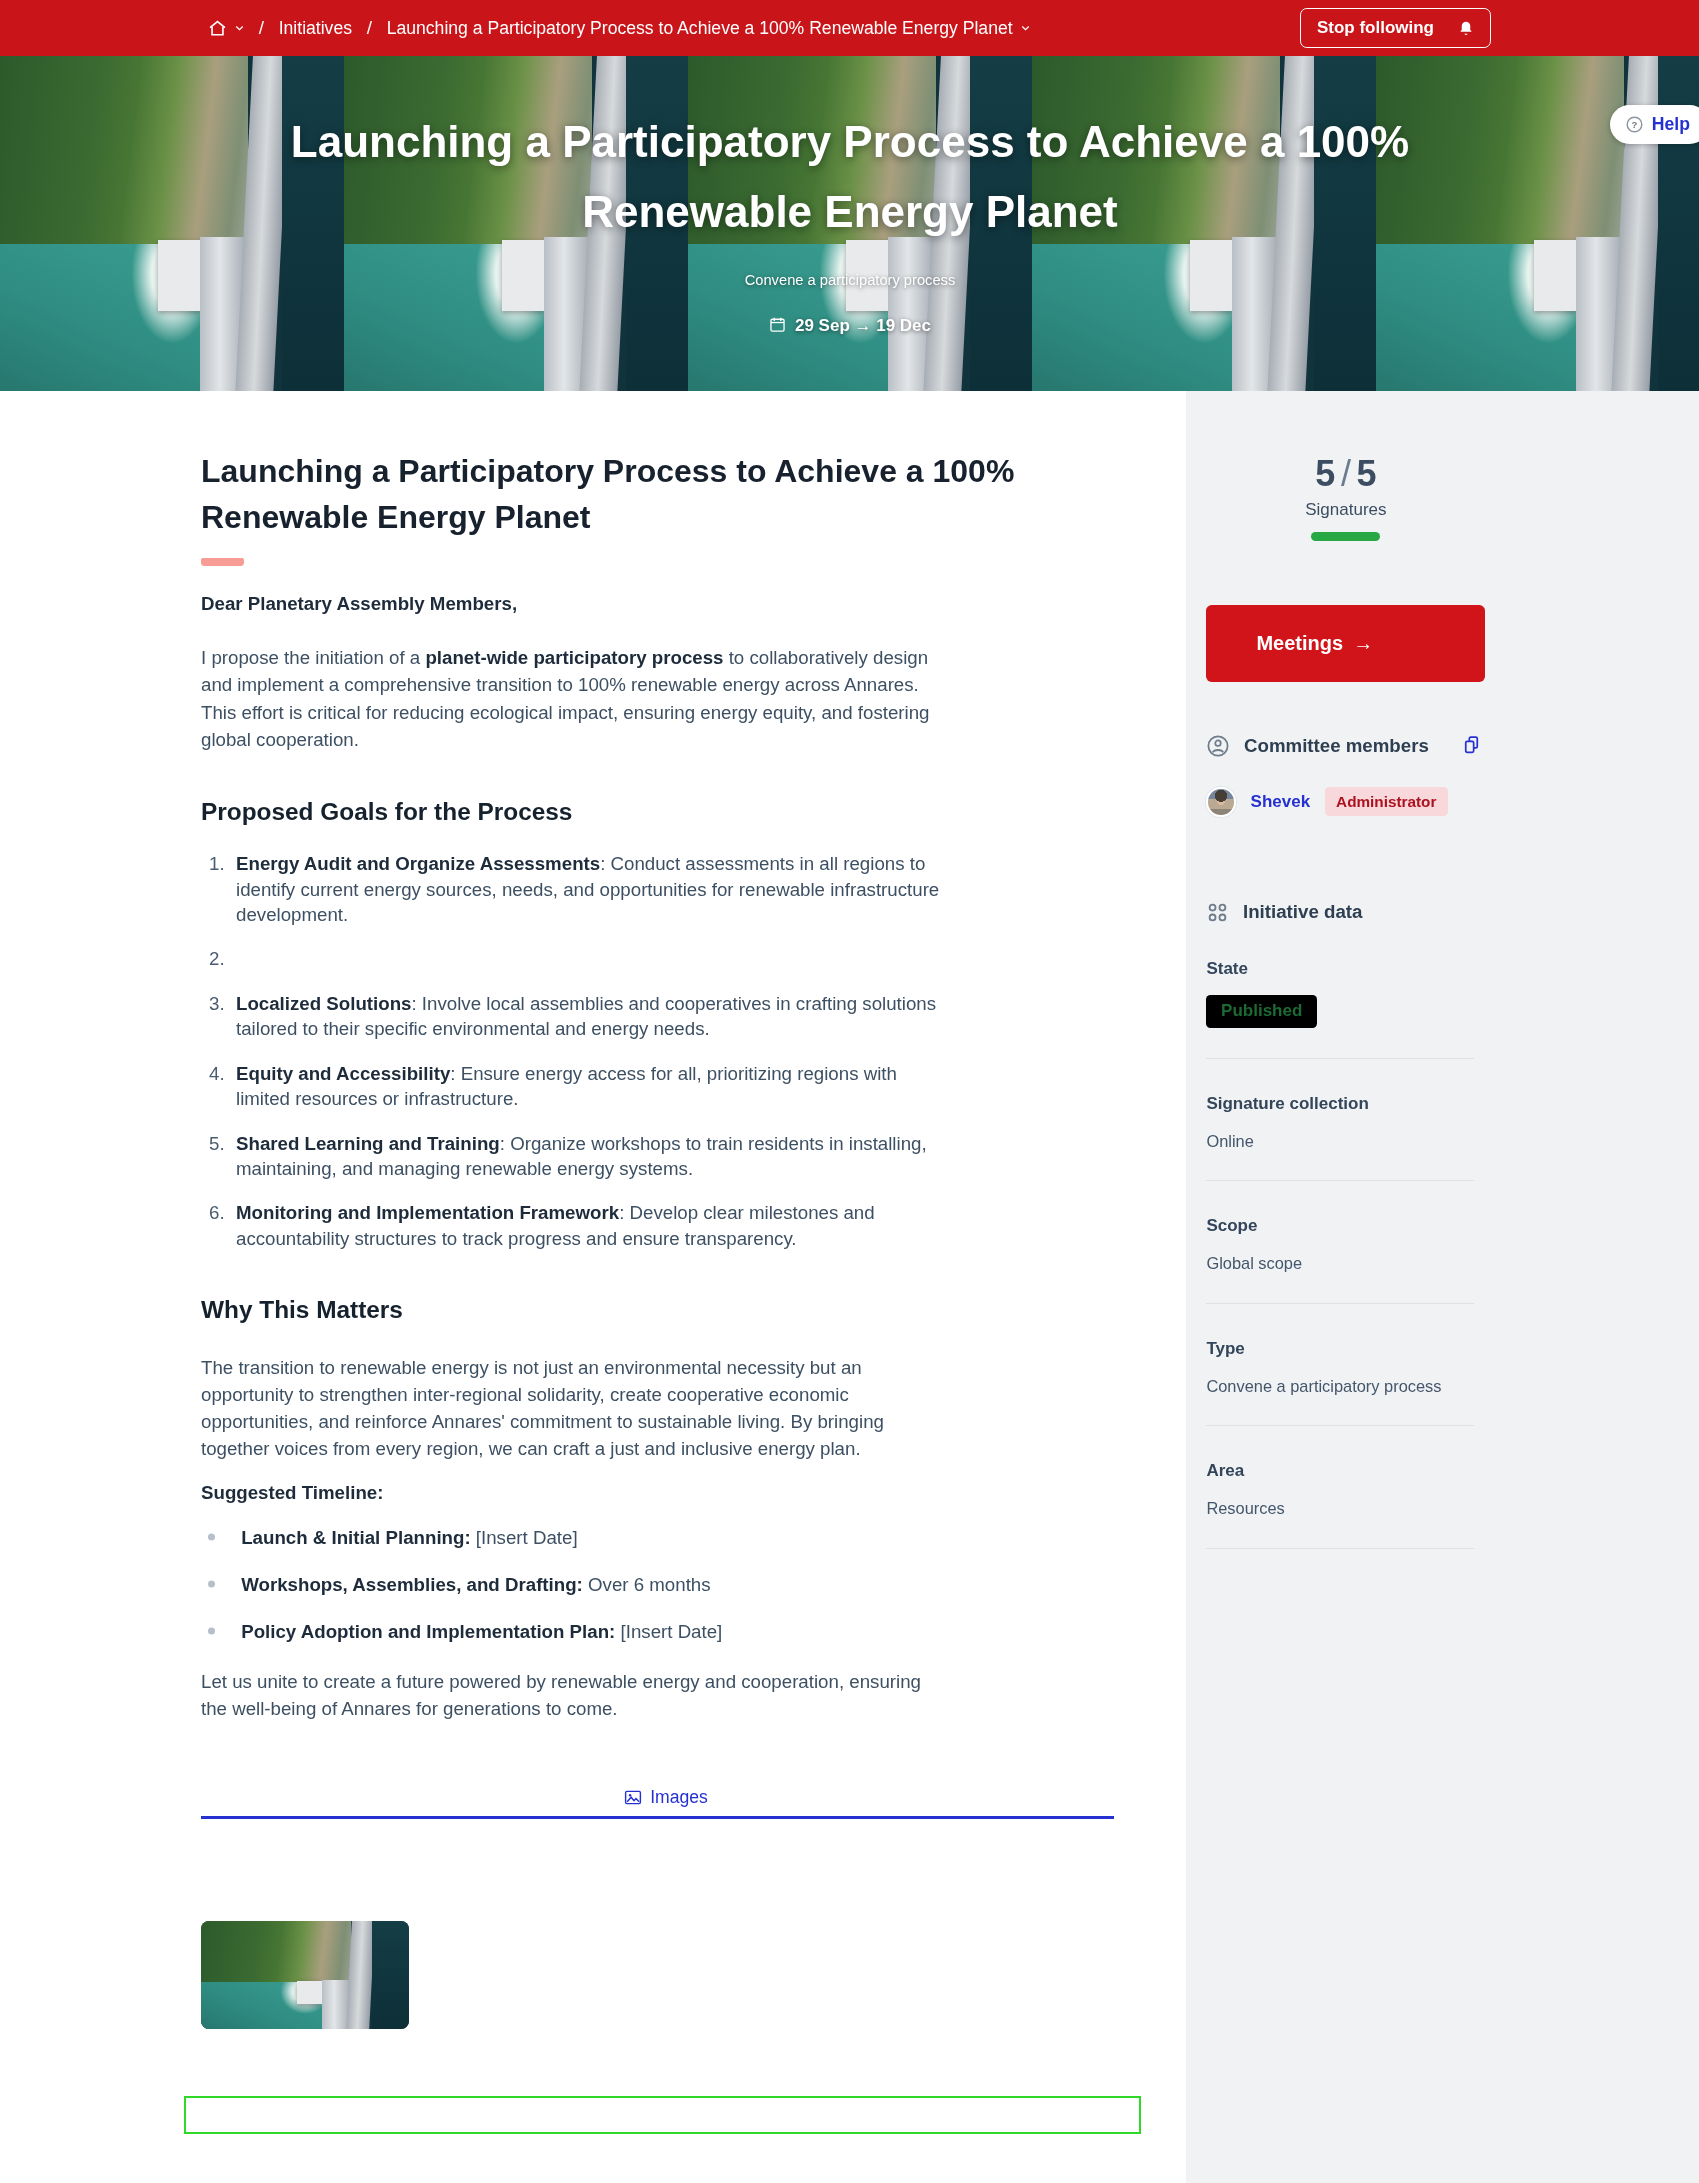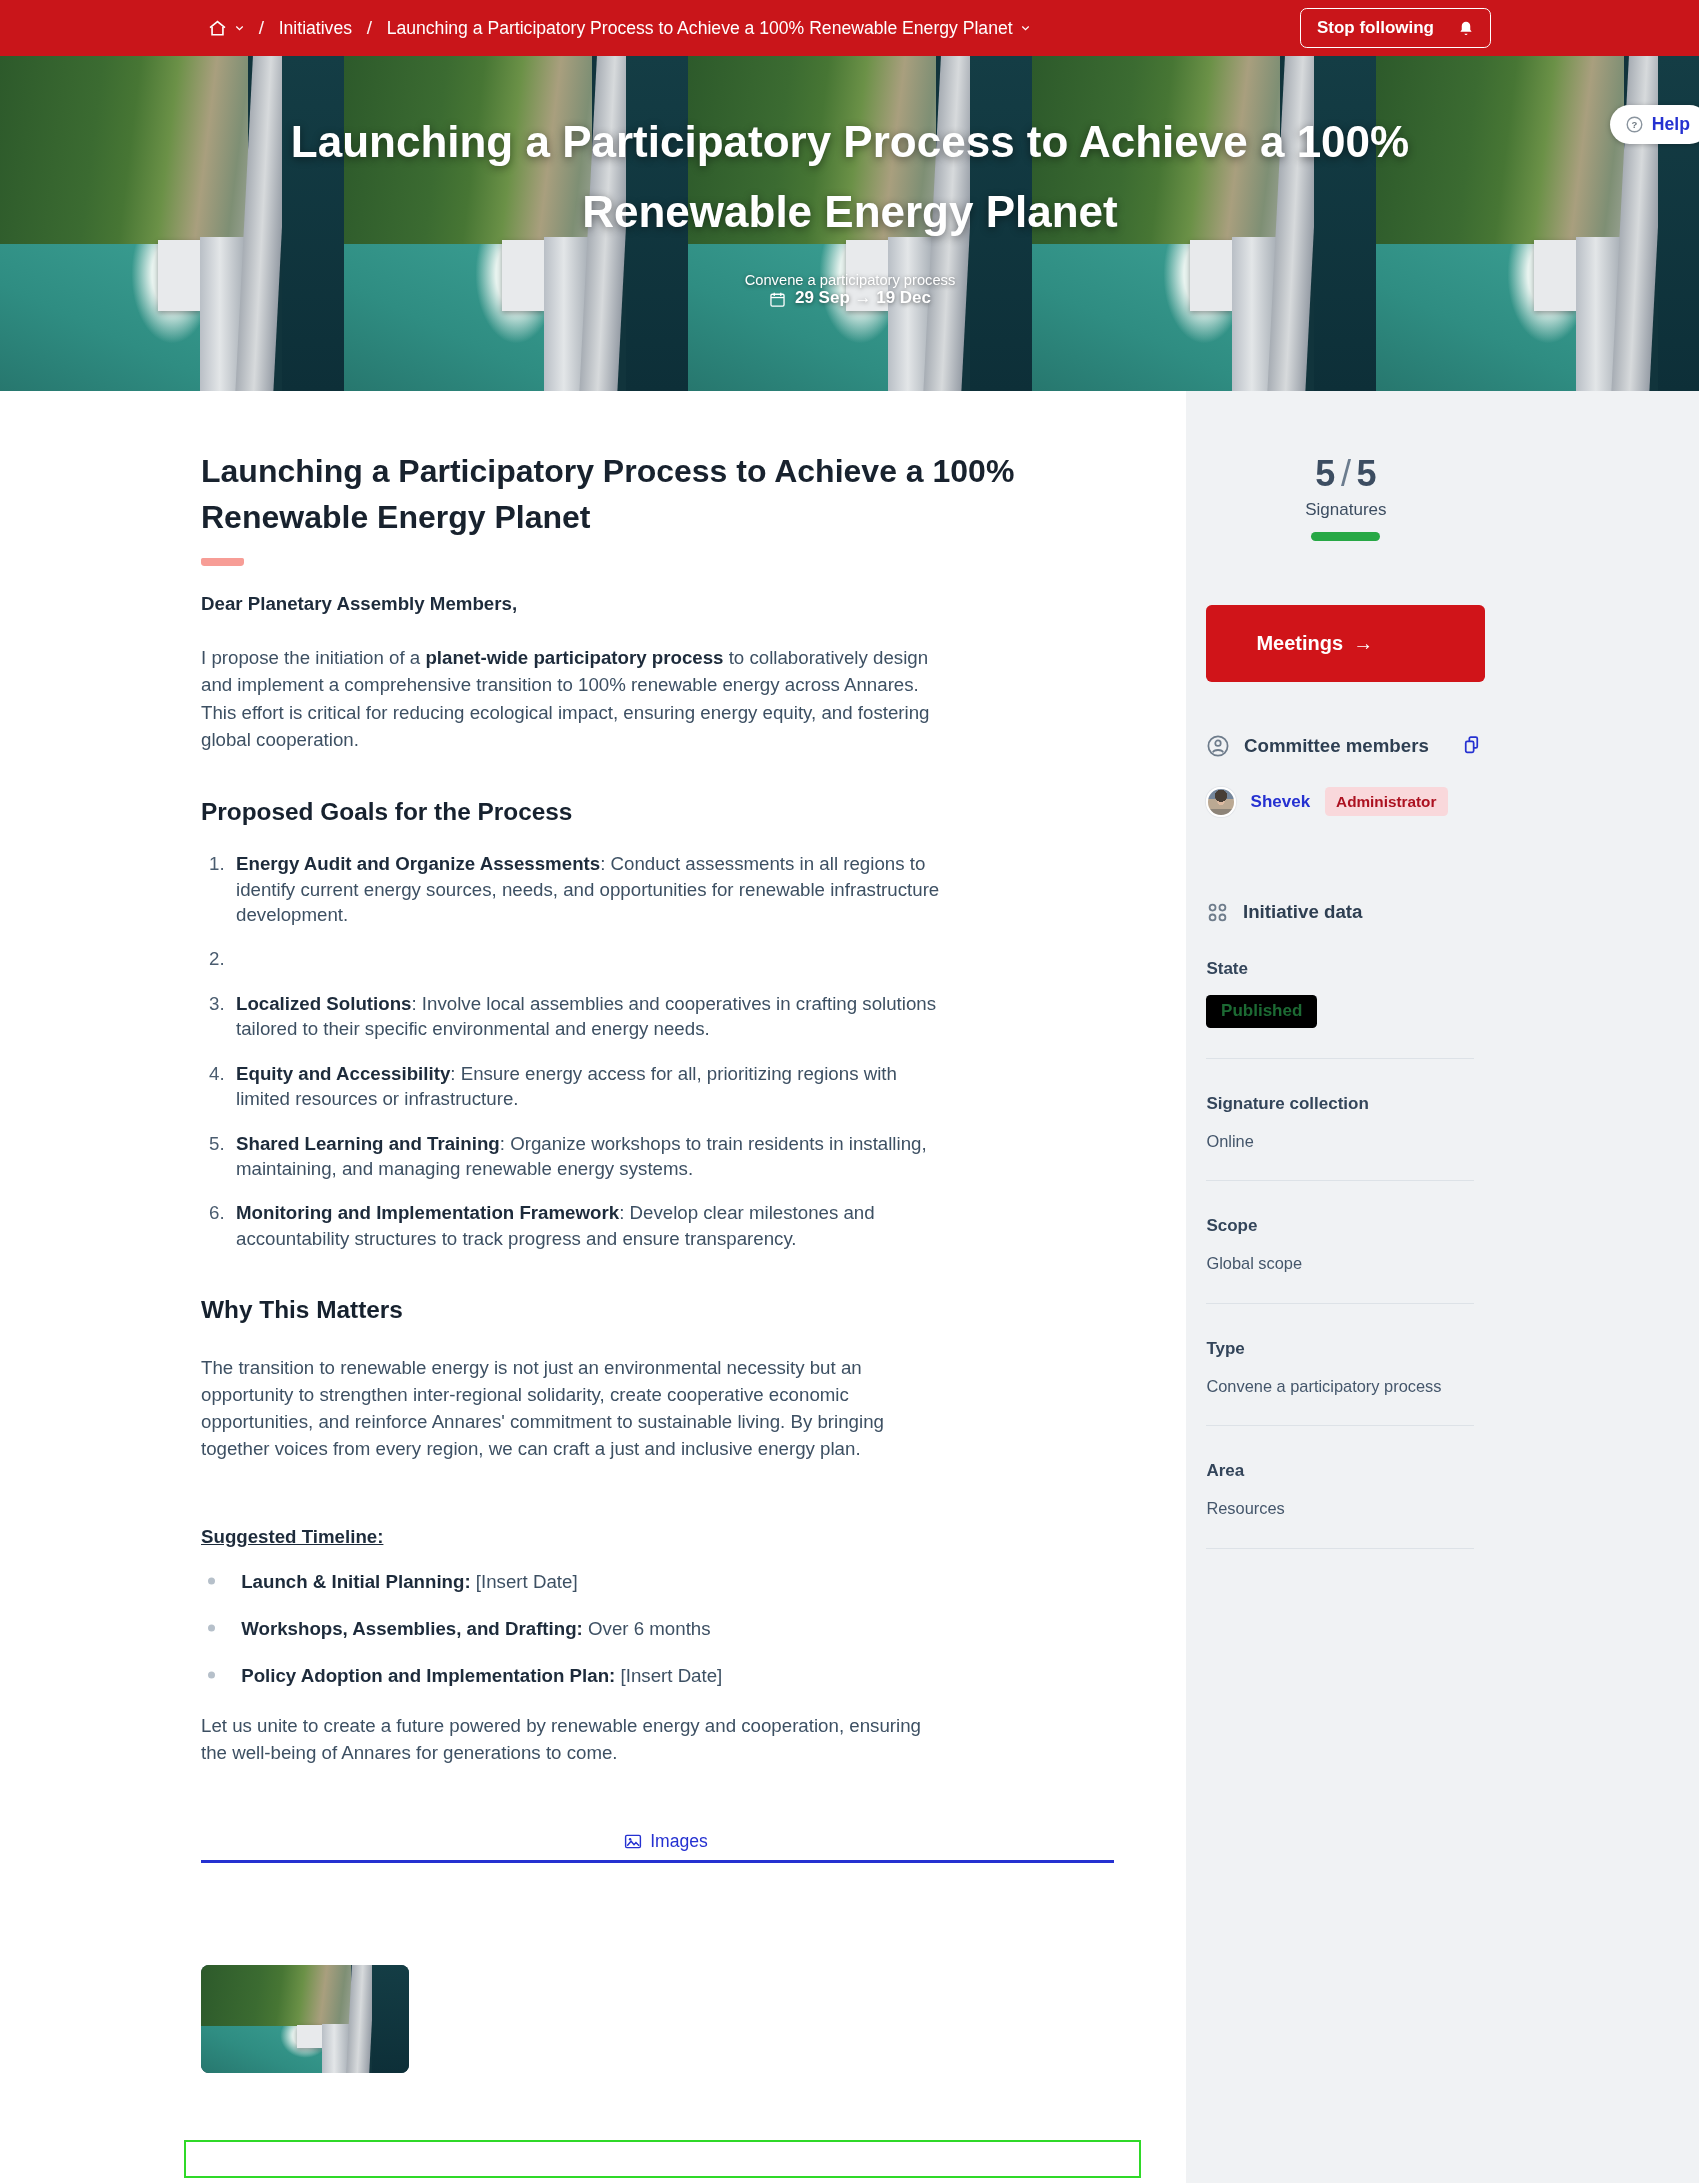--- a/index.html
+++ b/index.html
@@ -48,21 +48,21 @@
   .hero-overlay {
     position:absolute; inset:0; display:flex; flex-direction:column;
     align-items:center; justify-content:flex-start; padding-top:51px;
     text-align:center; color:#fff;
   }
   .hero-title {
     font-size:44px; font-weight:bold; line-height:1.6; max-width:1333px;
     text-shadow:0 1.7px 9px rgba(0,0,0,.45);
   }
   .hero-type { margin-top:24px; font-size:14.7px; text-shadow:0 1.1px 4.5px rgba(0,0,0,.5); }
-  .hero-dates { font-size:17px; font-weight:bold; display:flex; align-items:flex-end; gap:9px;
+  .hero-dates { margin-top:28px; font-size:17px; font-weight:bold; display:flex; align-items:flex-start; gap:9px;
     text-shadow:0 1.1px 4.5px rgba(0,0,0,.5); }
   .help-btn {
     position:absolute; right:-9px; top:49px; background:#fff; border:none; cursor:pointer;
     border-radius:567px; padding:9px 19px 9px 14.7px; display:flex; align-items:center; gap:8px;
     font-family:inherit; font-size:17.6px; font-weight:bold; color:#2531d1; box-shadow:0 1.1px 5.7px rgba(0,0,0,.25);
   }
 
   
   .page { display:flex; height:1792px; }
   .main { width:1186px; background:#fff; padding:0 0 0 201px; }
@@ -300,21 +300,21 @@
             <span class="li-body"><b>Monitoring and Implementation Framework</b>: Develop clear milestones and accountability structures to track progress and ensure transparency.</span>
           </li>
         </ol>
 
       <h2>Why This Matters</h2>
       <p class="body preline">The transition to renewable energy is not just an environmental necessity but an
 opportunity to strengthen inter-regional solidarity, create cooperative economic
 opportunities, and reinforce Annares' commitment to sustainable living. By bringing
 together voices from every region, we can craft a just and inclusive energy plan.</p>
 
-      <p class="salutation" style="margin-top:64px;text-decoration:underline;">Suggested Timeline:</p>
+      <p class="salutation" style="margin-top:20px;">Suggested Timeline:</p>
       <ul class="timeline" id="timeline-ul">
           <li>
             <span class="dot"></span>
             <span><b>Launch &amp; Initial Planning:</b> [Insert Date]</span>
           </li>
           <li>
             <span class="dot"></span>
             <span><b>Workshops, Assemblies, and Drafting:</b> Over 6 months</span>
           </li>
           <li>

